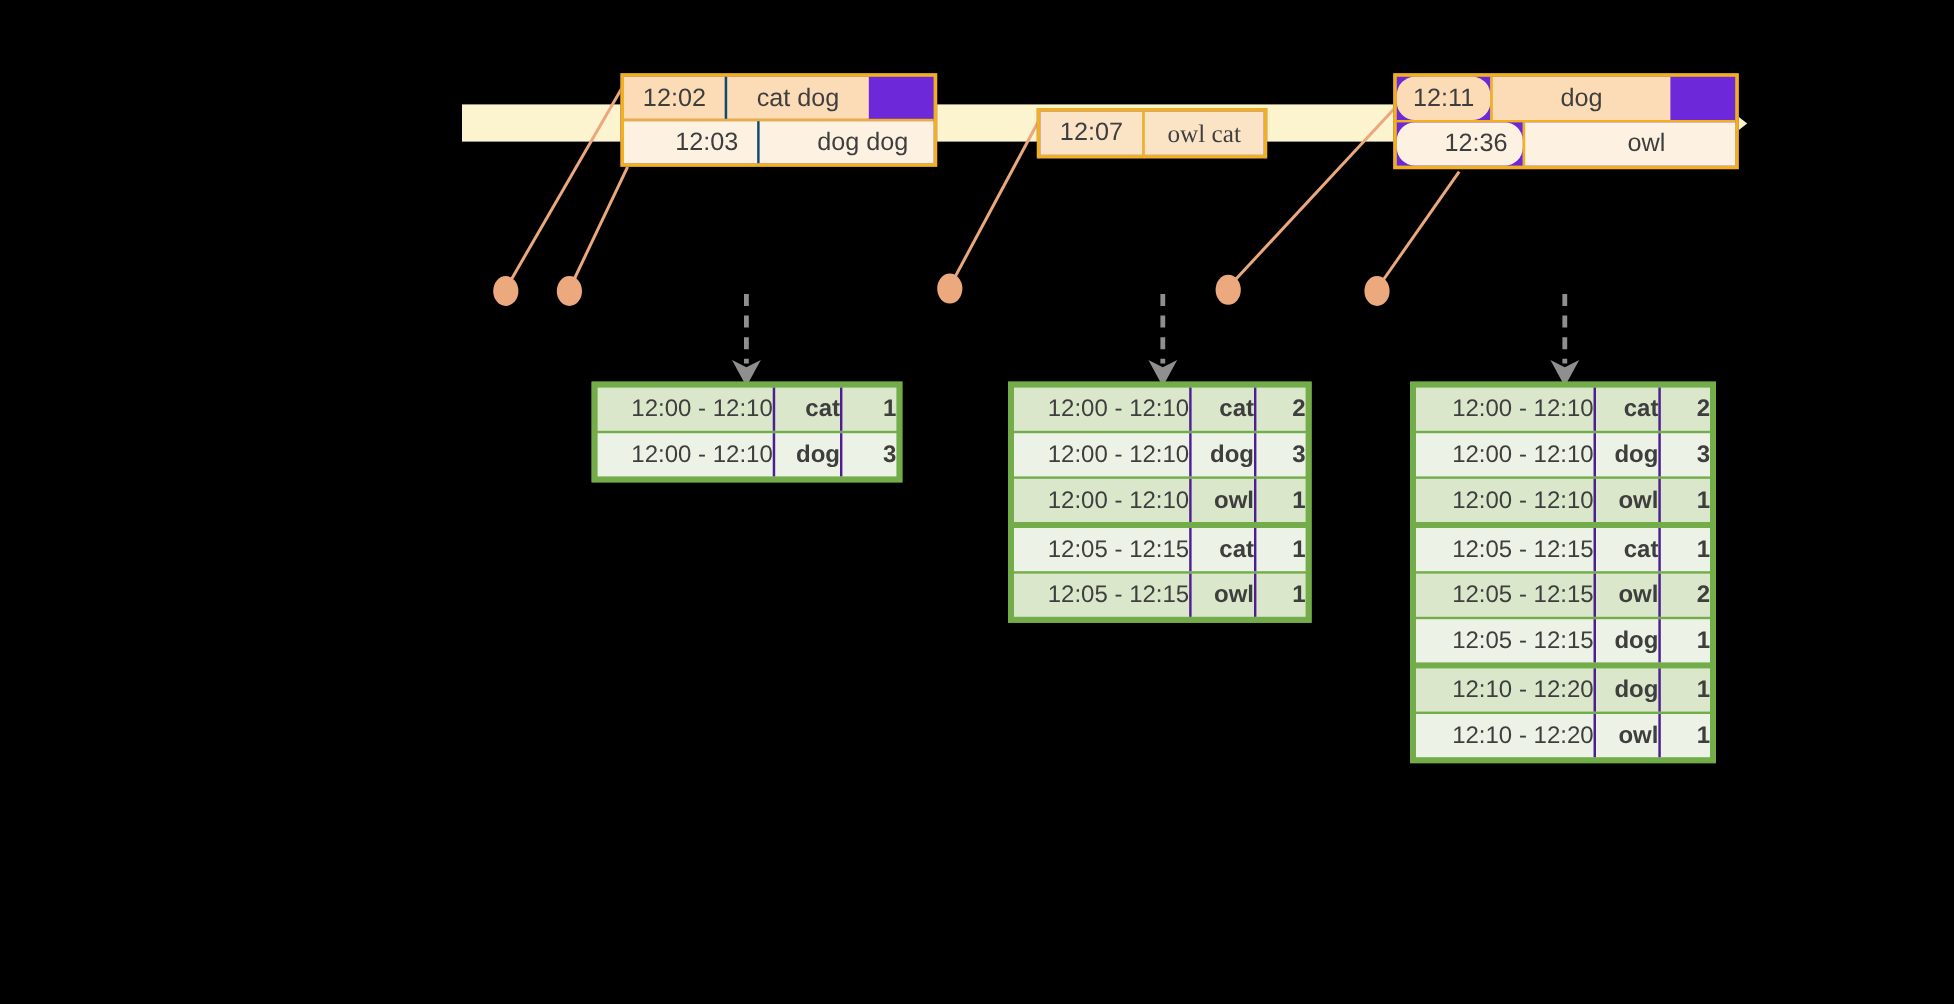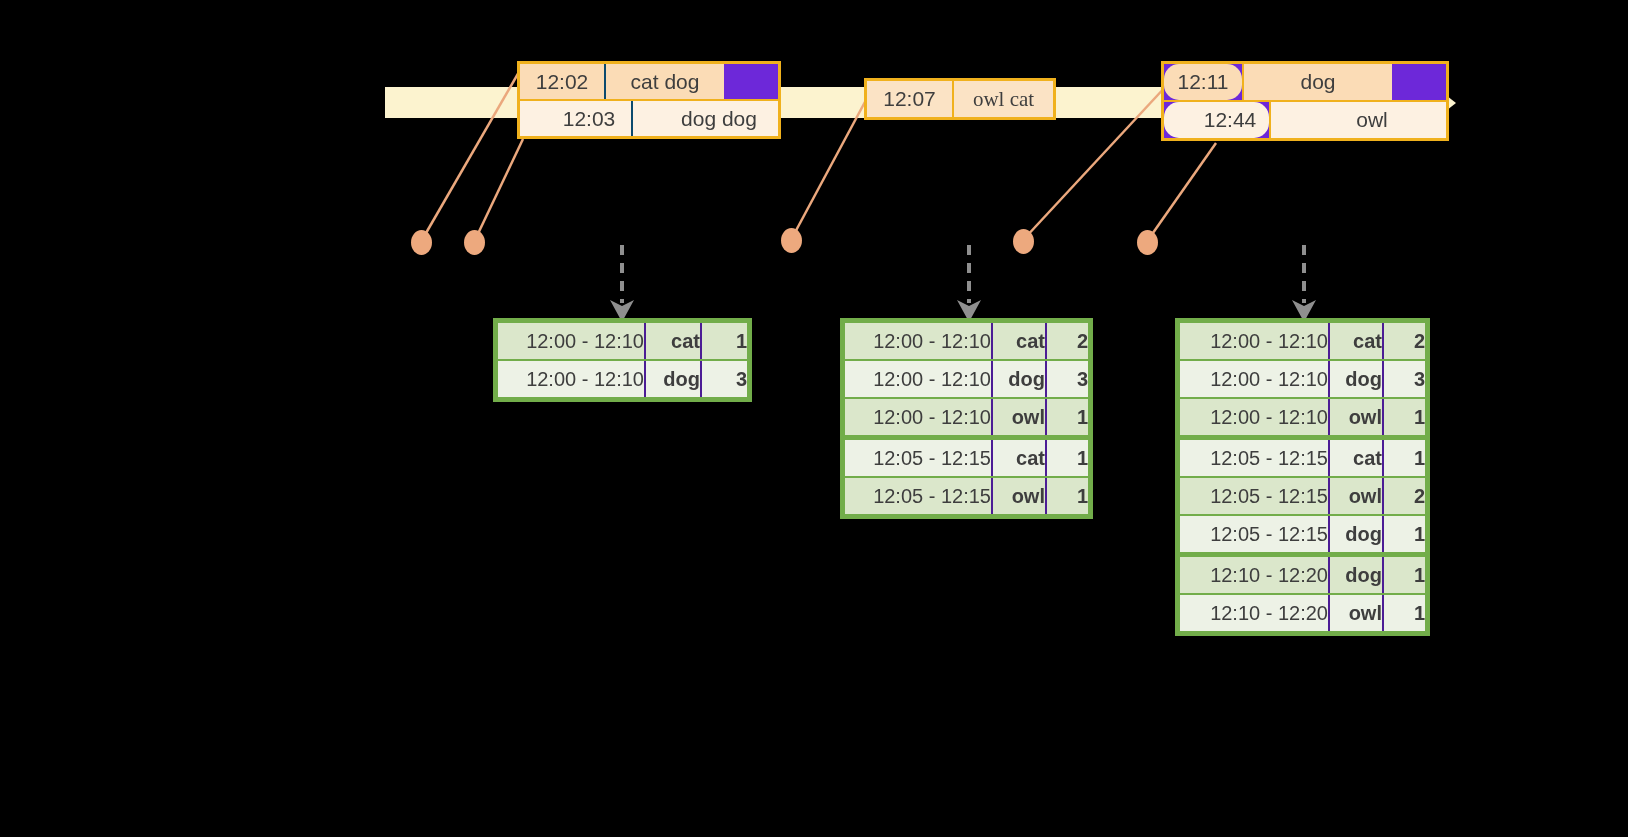--- a/index.html
+++ b/index.html
@@ -35,21 +35,21 @@
   .etable-1 .ecell-time { width:84px; }
   .etable-1 .ecell-words { width:118px; border-left:2px solid #0c4a6e; }
   .etable-2 .ecell-time { width:85px; }
   .etable-2 .ecell-words { width:99px; border-left:2px solid #f0b11d;font-family:Liberation Serif, serif; }
   .etable-3 .ecell-time { width:78px;border-radius:15px; }
   .etable-3 .ecell-words { width:148px; border-left:2px solid #f0b11d; }
   .etable .erow:nth-child(1) .ecell { background:#fbdcb6; }
   .etable .erow:nth-child(2) .ecell { background:#fdf1e2;padding-left:27px; }
   .etable-2 .erow:nth-child(1) .ecell { background:#fbe3c5; }
   .etable-1 { left:517px; top:61px; }
-  .etable-2 { left:864px; top:78px; }
+  .etable-2 { left:864px; top:90px; }
   .etable-3 { left:1161px; top:61px; }
 
   
   .dot {
     position:absolute; width:21px; height:25px; border-radius:50%;
     background:#eda97e; z-index:4;
   }
 
   
   .rtable {
@@ -123,21 +123,21 @@
       <div class="ecell ecell-words">owl cat</div>
     </div>
   </div>
 
   <div class="etable etable-3">
     <div class="erow">
       <div class="ecell ecell-time">12:11</div>
       <div class="ecell ecell-words">dog</div>
     </div>
     <div class="erow">
-      <div class="ecell ecell-time">12:44</div>
+      <div class="ecell ecell-time">12:36</div>
       <div class="ecell ecell-words">owl</div>
     </div>
   </div>
 
   <div class="rtable rtable-1">
     <div class="rrow">
       <div class="rcell rcell-window">12:00 - 12:10</div>
       <div class="rcell rcell-word">cat</div>
       <div class="rcell rcell-count">1</div>
     </div>

